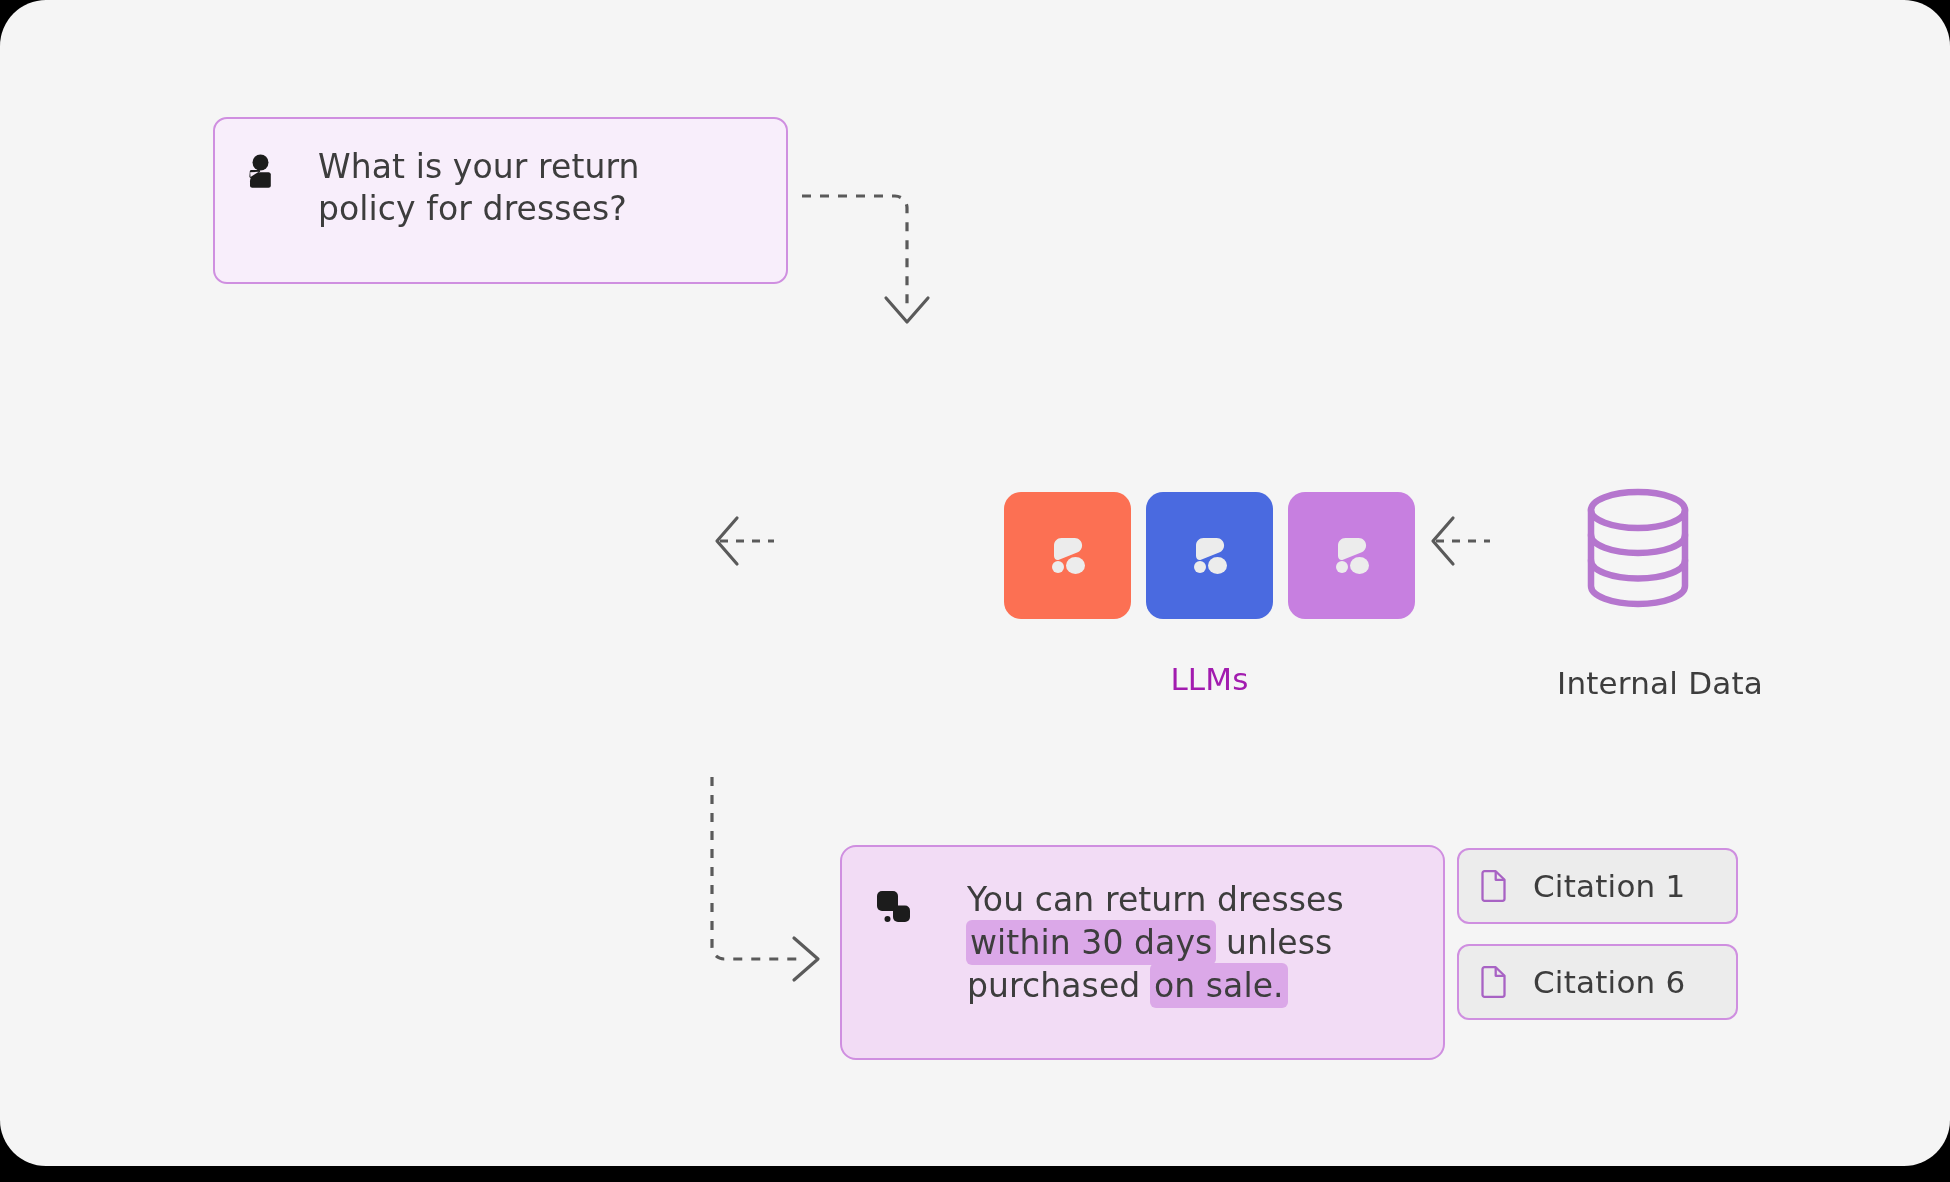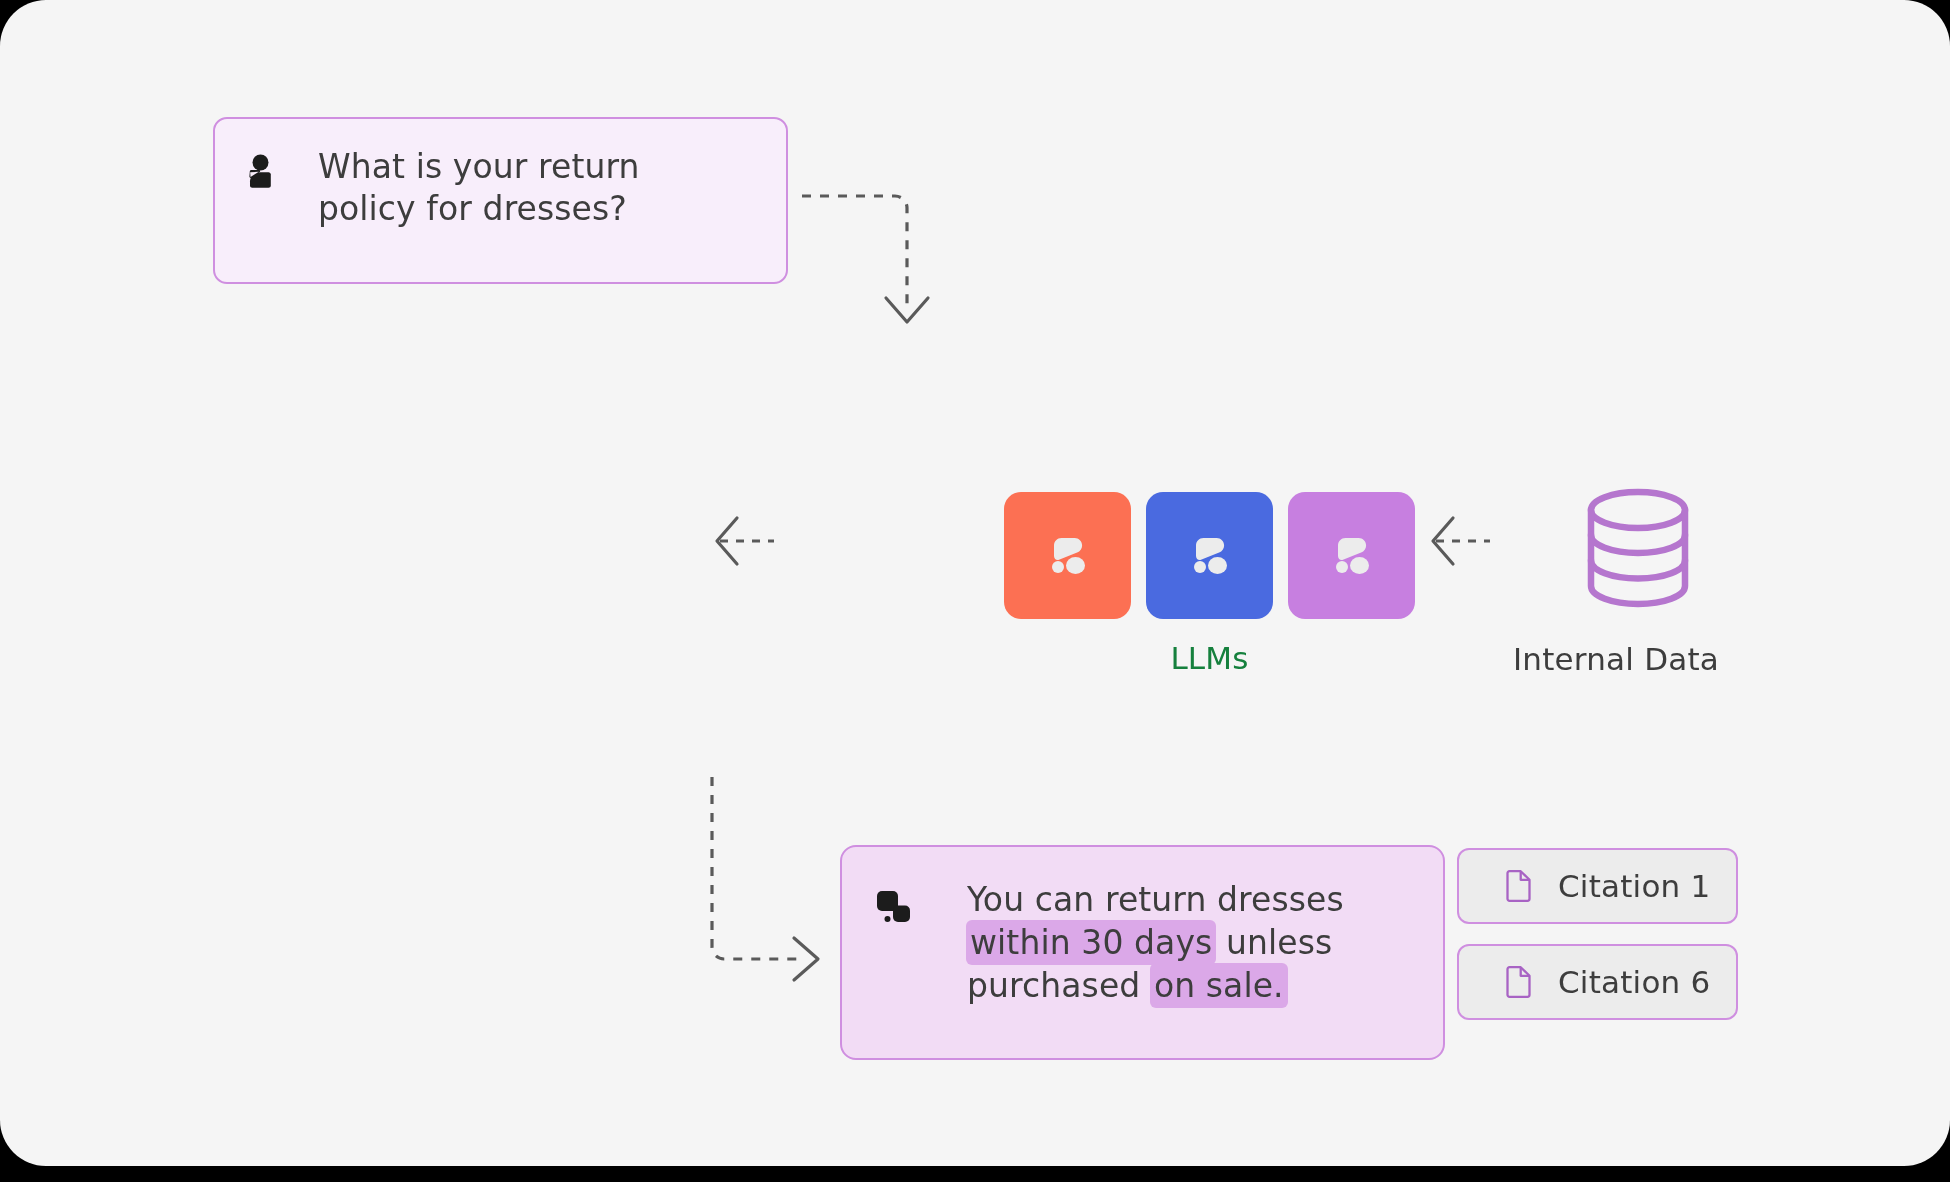--- a/index.html
+++ b/index.html
@@ -111,41 +111,41 @@
   }
   .llm-tile {
     width: 127px;
     height: 127px;
     border-radius: 17px;
     display: flex;
     align-items: center;
     justify-content: center;
   }
   .llm-label {
-    margin-top: 21px;
+    margin-top: 42px;
     text-align: center;
     font-size: 31px;
-    color: #15803d;
+    color: #a21caf;
     letter-spacing: 0.2px;
   }
 
   
   .data-group {
     position: absolute;
     left: 1513px;
     top: 487px;
     width: 250px;
   }
   .db-icon-wrap {
     display: flex;
     justify-content: center;
   }
   .data-label {
-    margin-top: 32px;
-    text-align: left;
+    margin-top: 56px;
+    text-align: right;
     font-size: 31px;
     color: #3d3d3d;
     letter-spacing: 0.2px;
   }
 
   
   .answer-bubble {
     position: absolute;
     left: 840px;
     top: 845px;
@@ -193,21 +193,21 @@
   }
   .citation-box {
     width: 281px;
     height: 76px;
     box-sizing: border-box;
     background: #ececec;
     border: 2px solid #cf8fe0;
     border-radius: 12px;
     display: flex;
     align-items: center;
-    padding-left: 46px;
+    padding-left: 21px;
   }
   .citation-icon {
     width: 27px;
     height: 32px;
     flex: 0 0 27px;
   }
   .citation-label {
     margin-left: 26px;
     font-size: 31px;
     color: #3d3d3d;

